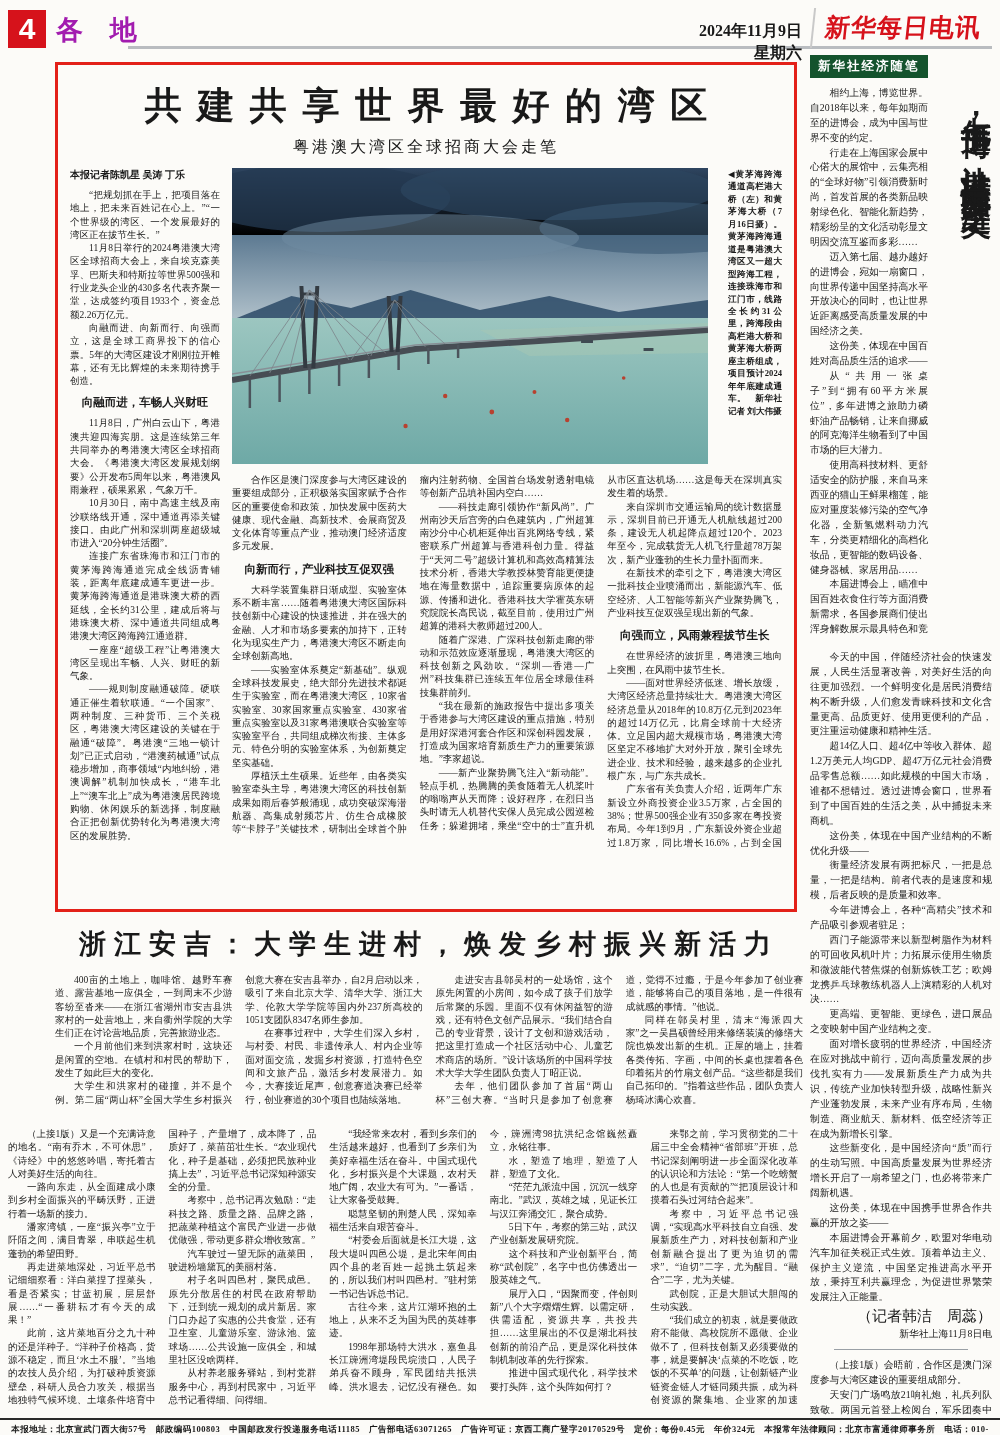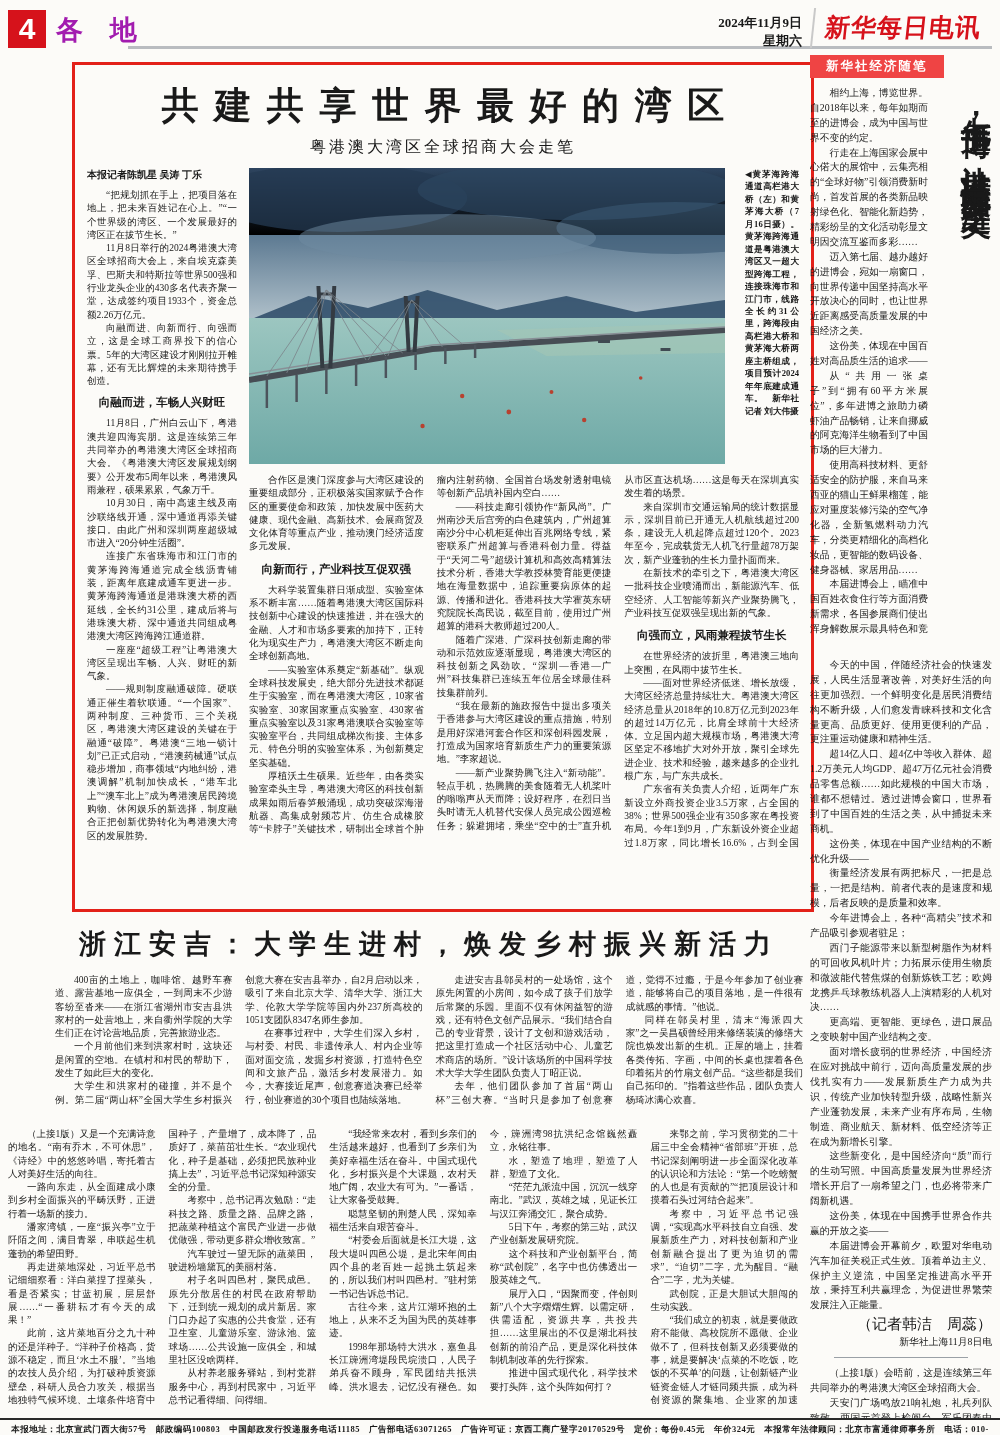--- a/index.html
+++ b/index.html
@@ -4,51 +4,51 @@
 <style>
   html,body{margin:0;padding:0;background:#e8e6e0;}
   #page{position:relative;width:1000px;height:1435px;background:#fcfbf8;margin:0 auto;
         font-family:"Liberation Serif","DejaVu Serif",serif;color:#191919;overflow:hidden;}
   
   #header{position:absolute;left:8px;top:8px;right:8px;height:44px;}
   .pagenum{position:absolute;left:0;top:2px;width:38px;height:38px;background:#d6121b;color:#fff;
            font-size:30px;font-weight:bold;text-align:center;line-height:38px;font-family:"Liberation Sans",sans-serif;}
   .section-name{position:absolute;left:48px;top:4px;font-size:27px;font-weight:bold;color:#a21caf;letter-spacing:10px;}
   .header-rule{position:absolute;left:120px;right:0;top:38px;height:3px;background:#b9bcc0;}
-  .date-block{position:absolute;right:190px;top:6px;text-align:right;font-size:13px;line-height:1.35;font-weight:bold;}
+  .date-block{position:absolute;right:190px;top:12px;text-align:right;font-size:16px;line-height:1.35;font-weight:bold;}
   .masthead{position:absolute;right:0;top:0;width:178px;height:40px;border-left:2px solid #c9c9c9;
             color:#d6121b;font-size:25px;font-weight:bold;text-align:center;line-height:40px;
             transform:skewX(-6deg);letter-spacing:1px;}
   
   #main-box{position:absolute;left:55px;top:62px;width:742px;height:850px;border:3px solid #e32119;
-            background:#fcfbf8;box-sizing:border-box;padding:10px 12px;overflow:hidden;margin-left:17px;}
+            background:#fcfbf8;box-sizing:border-box;padding:10px 12px;overflow:hidden;}
   .main-headline{margin:6px 0 2px;text-align:center;font-size:37px;font-weight:bold;letter-spacing:0.42em;text-indent:0.42em;}
   .main-subtitle{margin:6px 0 10px;text-align:center;font-size:16px;letter-spacing:3px;font-weight:normal;}
   .main-body{display:flex;gap:12px;height:690px;}
   .col1{width:150px;flex:none;height:100%;overflow:hidden;}
   .byline{font-size:10px;font-weight:bold;margin-bottom:7px;}
   .right-zone{flex:1;display:flex;flex-direction:column;min-width:0;}
   .photo-row{display:flex;height:296px;gap:20px;flex:none;}
   .photo{flex:1;min-width:0;background:#6f9fae;}
   .photo svg{display:block;width:100%;height:100%;}
   .caption{width:54px;flex:none;font-size:8.6px;font-weight:bold;line-height:1.45;text-align:justify;overflow:hidden;}
   .cols{column-gap:13px;text-align:justify;overflow:hidden;}
   .cols-3{column-count:3;column-fill:auto;height:376px;margin-top:10px;font-size:9.5px;line-height:1.4;}
   .para{margin:0;text-indent:2em;}
   .subhead{text-align:center;font-size:11.5px;font-weight:bold;margin:7px 0;break-inside:avoid;}
   .col1 .text{font-size:9.5px;line-height:1.4;text-align:justify;}
   
   #rail{position:absolute;left:810px;top:55px;width:182px;height:1365px;overflow:hidden;}
-  .rail-label{display:inline-block;background:#ef4444;color:#fff;font-family:"Liberation Sans",sans-serif;
-              font-size:12.5px;font-weight:bold;padding:3px 16px;letter-spacing:2px;margin-bottom:8px;}
+  .rail-label{display:inline-block;background:#14532d;color:#fff;font-family:"Liberation Sans",sans-serif;
+              font-size:12.5px;font-weight:bold;padding:3px 8px;letter-spacing:2px;margin-bottom:8px;}
   .essay-top{display:flex;gap:13px;height:548px;overflow:hidden;}
   .essay-col{width:118px;flex:none;font-size:9.8px;line-height:1.52;text-align:justify;overflow:hidden;}
   .essay-title{flex:1;writing-mode:vertical-rl;font-size:30px;font-weight:bold;letter-spacing:4px;
                line-height:1.05;text-align:left;padding-top:6px;}
-  .essay-bottom{font-size:9.8px;line-height:1.52;text-align:justify;margin-top:24px;}
+  .essay-bottom{font-size:9.8px;line-height:1.52;text-align:justify;margin-top:16px;}
   .essay-byline{margin:2px 0 0;text-align:right;font-size:15px;}
   .essay-dateline{margin:2px 0 6px;text-align:right;font-size:9.8px;font-weight:normal;}
   .rail-divider{height:1px;background:#9aa0a6;margin:8px 24px;}
   .rail-cont{font-size:9.8px;line-height:1.52;text-align:justify;}
   
   #middle{position:absolute;left:55px;top:918px;width:748px;height:204px;overflow:hidden;}
   .mid-headline{margin:8px 0 12px;text-align:center;font-size:27px;font-weight:bold;letter-spacing:8px;}
   .cols-4{column-count:4;column-fill:auto;height:138px;font-size:9.5px;line-height:1.4;}
   
   #bottom{position:absolute;left:8px;top:1128px;width:790px;height:288px;overflow:hidden;}
@@ -216,21 +216,21 @@
         <p class="para">更高端、更智能、更绿色，进口展品之变映射中国产业结构之变。</p>
         <p class="para">面对增长疲弱的世界经济，中国经济在应对挑战中前行，迈向高质量发展的步伐扎实有力——发展新质生产力成为共识，传统产业加快转型升级，战略性新兴产业蓬勃发展，未来产业有序布局，生物制造、商业航天、新材料、低空经济等正在成为新增长引擎。</p>
         <p class="para">这些新变化，是中国经济向“质”而行的生动写照。中国高质量发展为世界经济增长开启了一扇希望之门，也必将带来广阔新机遇。</p>
         <p class="para">这份美，体现在中国携手世界合作共赢的开放之姿——</p>
         <p class="para">本届进博会开幕前夕，欧盟对华电动汽车加征关税正式生效。顶着单边主义、保护主义逆流，中国坚定推进高水平开放，秉持互利共赢理念，为促进世界繁荣发展注入正能量。</p>
       </div>
     <p class="essay-byline">（记者韩洁　周蕊）</p>
     <p class="essay-dateline">新华社上海11月8日电</p>
     <div class="rail-divider"></div>
     <div class="rail-cont">
-        <p class="para">（上接1版）会晤前，这是连续第三年共同举办的粤港澳大湾区全球招商大会。</p>
+        <p class="para">（上接1版）会晤前，合作区是澳门深度参与大湾区建设的重要组成部分。</p>
         <p class="para">天安门广场鸣放21响礼炮，礼兵列队致敬。两国元首登上检阅台，军乐团奏中意两国国歌。马塔雷拉在习近平陪同下检阅中国人民解放军仪仗队，并观看分列式。</p>
       </div>
   </div>
 
   <div id="middle">
     <h1 class="mid-headline">浙江安吉：大学生进村，焕发乡村振兴新活力</h1>
     <div class="cols cols-4">
         <p class="para">400亩的土地上，咖啡馆、越野车赛道、露营基地一应俱全，一到周末不少游客纷至沓来——在浙江省湖州市安吉县洪家村的一处营地上，来自衢州学院的大学生们正在讨论营地品质，完善旅游业态。</p>
         <p class="para">一个月前他们来到洪家村时，这块还是闲置的空地。在镇村和村民的帮助下，发生了如此巨大的变化。</p>
         <p class="para">大学生和洪家村的碰撞，并不是个例。第二届“两山杯”全国大学生乡村振兴创意大赛在安吉县举办，自2月启动以来，吸引了来自北京大学、清华大学、浙江大学、伦敦大学学院等国内外237所高校的1051支团队8347名师生参加。</p>

